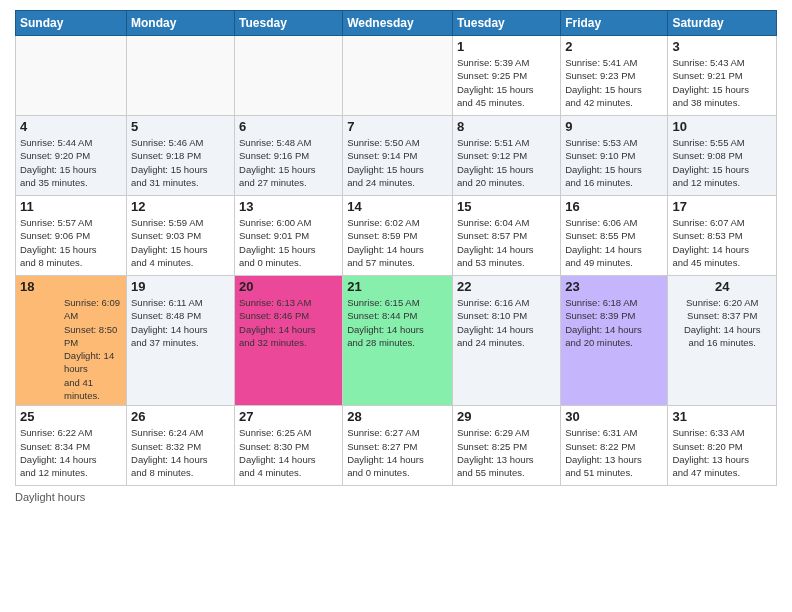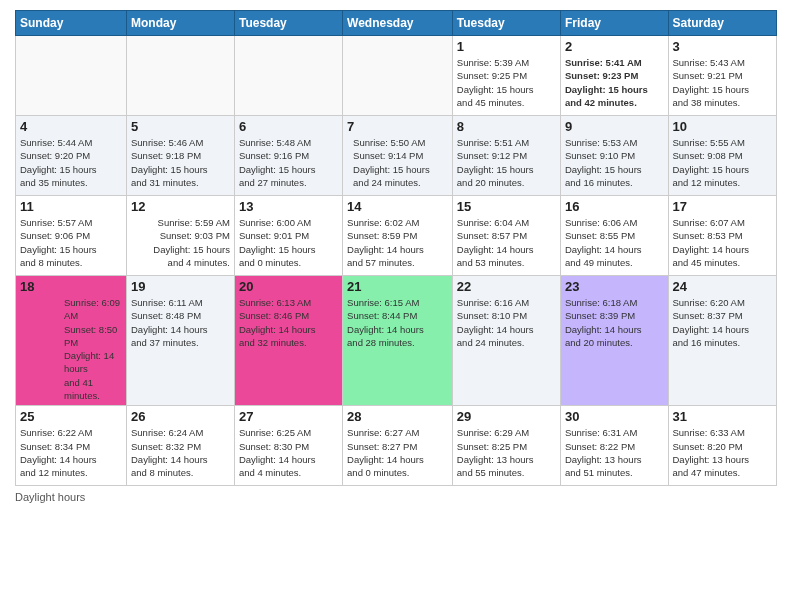--- a/index.html
+++ b/index.html
@@ -117,21 +117,21 @@
           <td class="empty"></td>
           <td>
             <div class="day-number">1</div>
             <div class="day-info" style="white-space: pre-line;">Sunrise: 5:39 AM
 Sunset: 9:25 PM
 Daylight: 15 hours
 and 45 minutes.</div>
           </td>
           <td>
             <div class="day-number">2</div>
-            <div class="day-info" style="white-space: pre-line; font-weight: bold;">Sunrise: 5:41 AM
+            <div class="day-info" style="white-space: pre-line;">Sunrise: 5:41 AM
 Sunset: 9:23 PM
 Daylight: 15 hours
 and 42 minutes.</div>
           </td>
           <td>
             <div class="day-number">3</div>
             <div class="day-info" style="white-space: pre-line;">Sunrise: 5:43 AM
 Sunset: 9:21 PM
 Daylight: 15 hours
 and 38 minutes.</div>
@@ -154,21 +154,21 @@
           </td>
           <td style="background: rgb(240, 244, 248);">
             <div class="day-number">6</div>
             <div class="day-info" style="white-space: pre-line;">Sunrise: 5:48 AM
 Sunset: 9:16 PM
 Daylight: 15 hours
 and 27 minutes.</div>
           </td>
           <td style="background: rgb(240, 244, 248);">
             <div class="day-number">7</div>
-            <div class="day-info" style="white-space: pre-line; margin-left: 6px;">Sunrise: 5:50 AM
+            <div class="day-info" style="white-space: pre-line;">Sunrise: 5:50 AM
 Sunset: 9:14 PM
 Daylight: 15 hours
 and 24 minutes.</div>
           </td>
           <td style="background: rgb(240, 244, 248);">
             <div class="day-number">8</div>
             <div class="day-info" style="white-space: pre-line;">Sunrise: 5:51 AM
 Sunset: 9:12 PM
 Daylight: 15 hours
 and 20 minutes.</div>
@@ -191,21 +191,21 @@
         <tr>
           <td>
             <div class="day-number">11</div>
             <div class="day-info" style="white-space: pre-line;">Sunrise: 5:57 AM
 Sunset: 9:06 PM
 Daylight: 15 hours
 and 8 minutes.</div>
           </td>
           <td>
             <div class="day-number">12</div>
-            <div class="day-info" style="white-space: pre-line; text-align: right;">Sunrise: 5:59 AM
+            <div class="day-info" style="white-space: pre-line;">Sunrise: 5:59 AM
 Sunset: 9:03 PM
 Daylight: 15 hours
 and 4 minutes.</div>
           </td>
           <td>
             <div class="day-number">13</div>
             <div class="day-info" style="white-space: pre-line;">Sunrise: 6:00 AM
 Sunset: 9:01 PM
 Daylight: 15 hours
 and 0 minutes.</div>
@@ -233,21 +233,21 @@
           </td>
           <td>
             <div class="day-number">17</div>
             <div class="day-info" style="white-space: pre-line;">Sunrise: 6:07 AM
 Sunset: 8:53 PM
 Daylight: 14 hours
 and 45 minutes.</div>
           </td>
         </tr>
         <tr>
-          <td style="background: #ec4899;">
+          <td style="background: #fdba74;">
             <div class="day-number">18</div>
             <div class="day-info" style="white-space: pre-line; margin-left: 44px;">Sunrise: 6:09 AM
 Sunset: 8:50 PM
 Daylight: 14 hours
 and 41 minutes.</div>
           </td>
           <td style="background: rgb(240, 244, 248);">
             <div class="day-number">19</div>
             <div class="day-info" style="white-space: pre-line;">Sunrise: 6:11 AM
 Sunset: 8:48 PM
@@ -275,21 +275,21 @@
 Daylight: 14 hours
 and 24 minutes.</div>
           </td>
           <td style="background: #c4b5fd;">
             <div class="day-number">23</div>
             <div class="day-info" style="white-space: pre-line;">Sunrise: 6:18 AM
 Sunset: 8:39 PM
 Daylight: 14 hours
 and 20 minutes.</div>
           </td>
-          <td style="background: rgb(240, 244, 248);">
+          <td style="background: rgb(240, 244, 248); text-align: center;">
             <div class="day-number">24</div>
             <div class="day-info" style="white-space: pre-line;">Sunrise: 6:20 AM
 Sunset: 8:37 PM
 Daylight: 14 hours
 and 16 minutes.</div>
           </td>
         </tr>
         <tr>
           <td>
             <div class="day-number">25</div>

